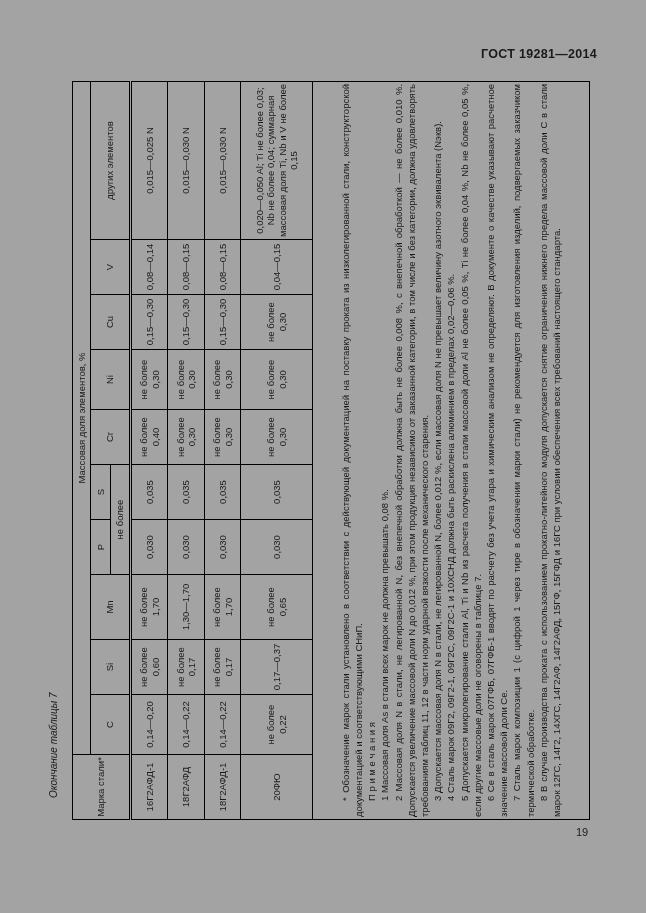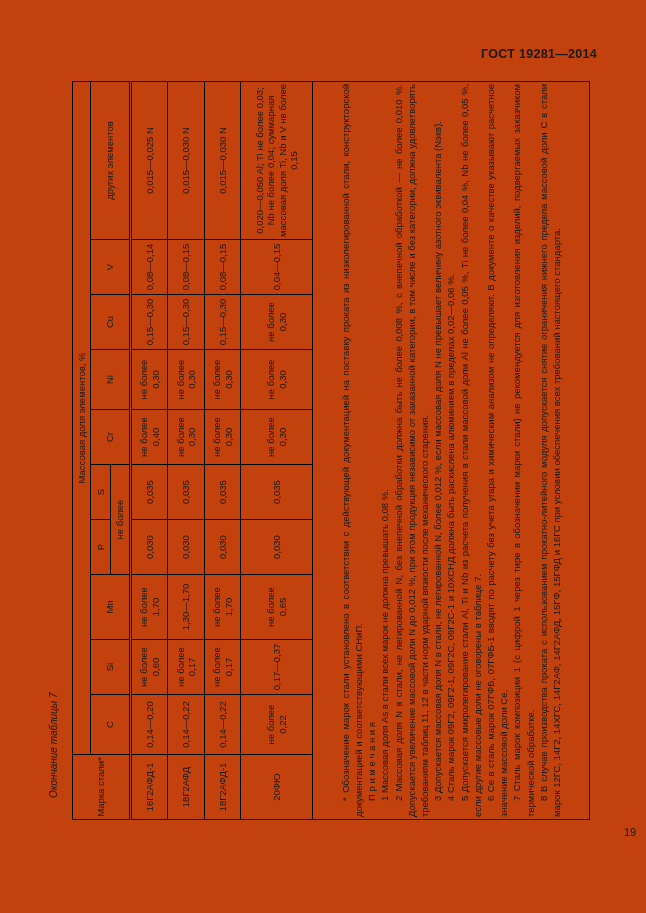--- a/index.html
+++ b/index.html
@@ -2,38 +2,37 @@
 <html><head>
 <meta charset="utf-8">
 <style>
   * { margin: 0; padding: 0; box-sizing: border-box; }
   html, body { background: #fff; }
   body { font-family: "Liberation Sans", sans-serif; color: #1a1a1a; }
   .page {
     position: relative;
     width: 646px;
     height: 913px;
-    background: #c2410c;
+    background: #a3a3a3;
     overflow: hidden;
   }
   .doc-header {
     position: absolute;
     top: 47px;
     right: 49px;
     font-size: 12.5px;
     font-weight: bold;
     letter-spacing: 0.3px;
     white-space: nowrap;
   }
   .page-num {
     position: absolute;
     left: 576px;
     top: 826px;
     font-size: 11px;
-    margin-left: 48px;
   }
   
   .rotated {
     position: absolute;
     left: 32px;
     top: 820px;
     width: 740px;
     height: 560px;
     transform: rotate(-90deg);
     transform-origin: 0 0;

